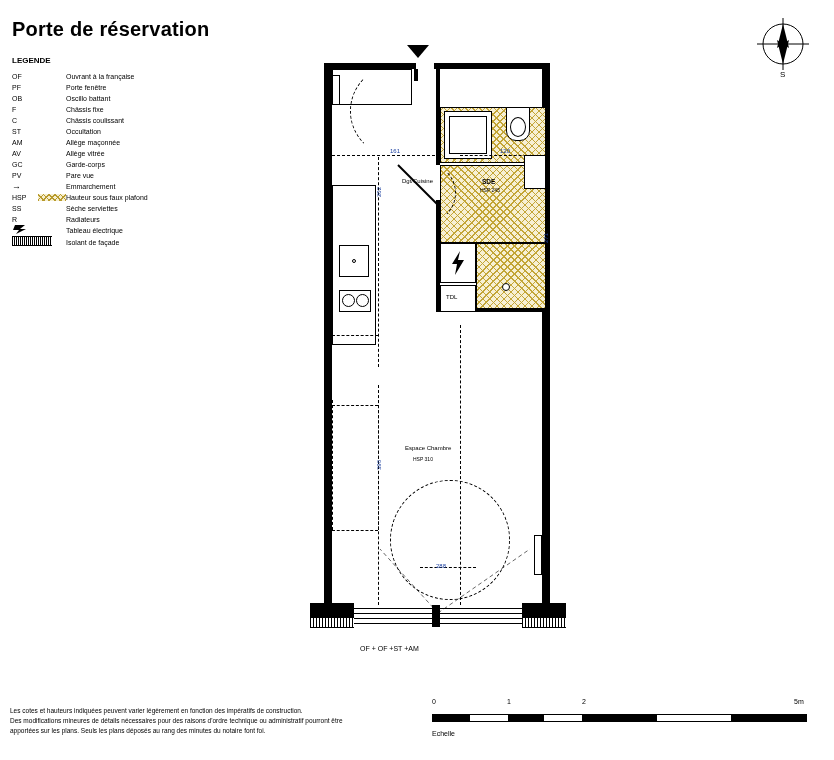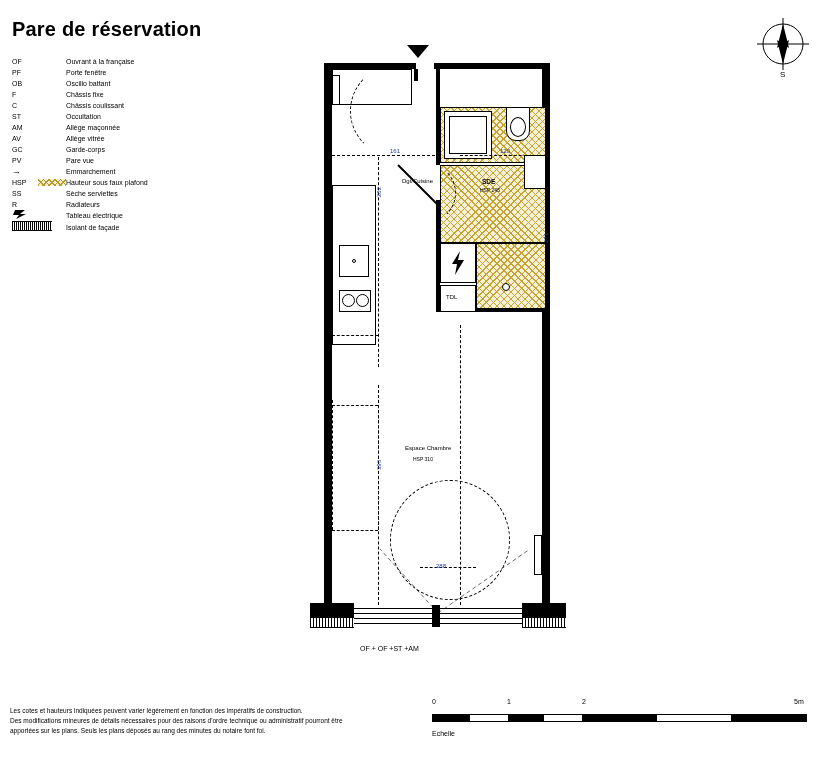--- a/index.html
+++ b/index.html
@@ -230,23 +230,24 @@
   #scale-label {
     position: absolute;
     top: 32px;
     left: 0;
     font-size: 7px;
   }
 </style>
 </head>
 <body>
 
-<div id="page-title">Pare de réservation</div>
+<div id="page-title">Porte de réservation</div>
 
 <div id="legend">
+  <div id="legend-title">LEGENDE</div>
 
   <div class="legend-row">
     <span class="legend-code">OF</span>
     <span class="legend-label">Ouvrant à la française</span>
   </div>
   <div class="legend-row">
     <span class="legend-code">PF</span>
     <span class="legend-label">Porte fenêtre</span>
   </div>
   <div class="legend-row">

